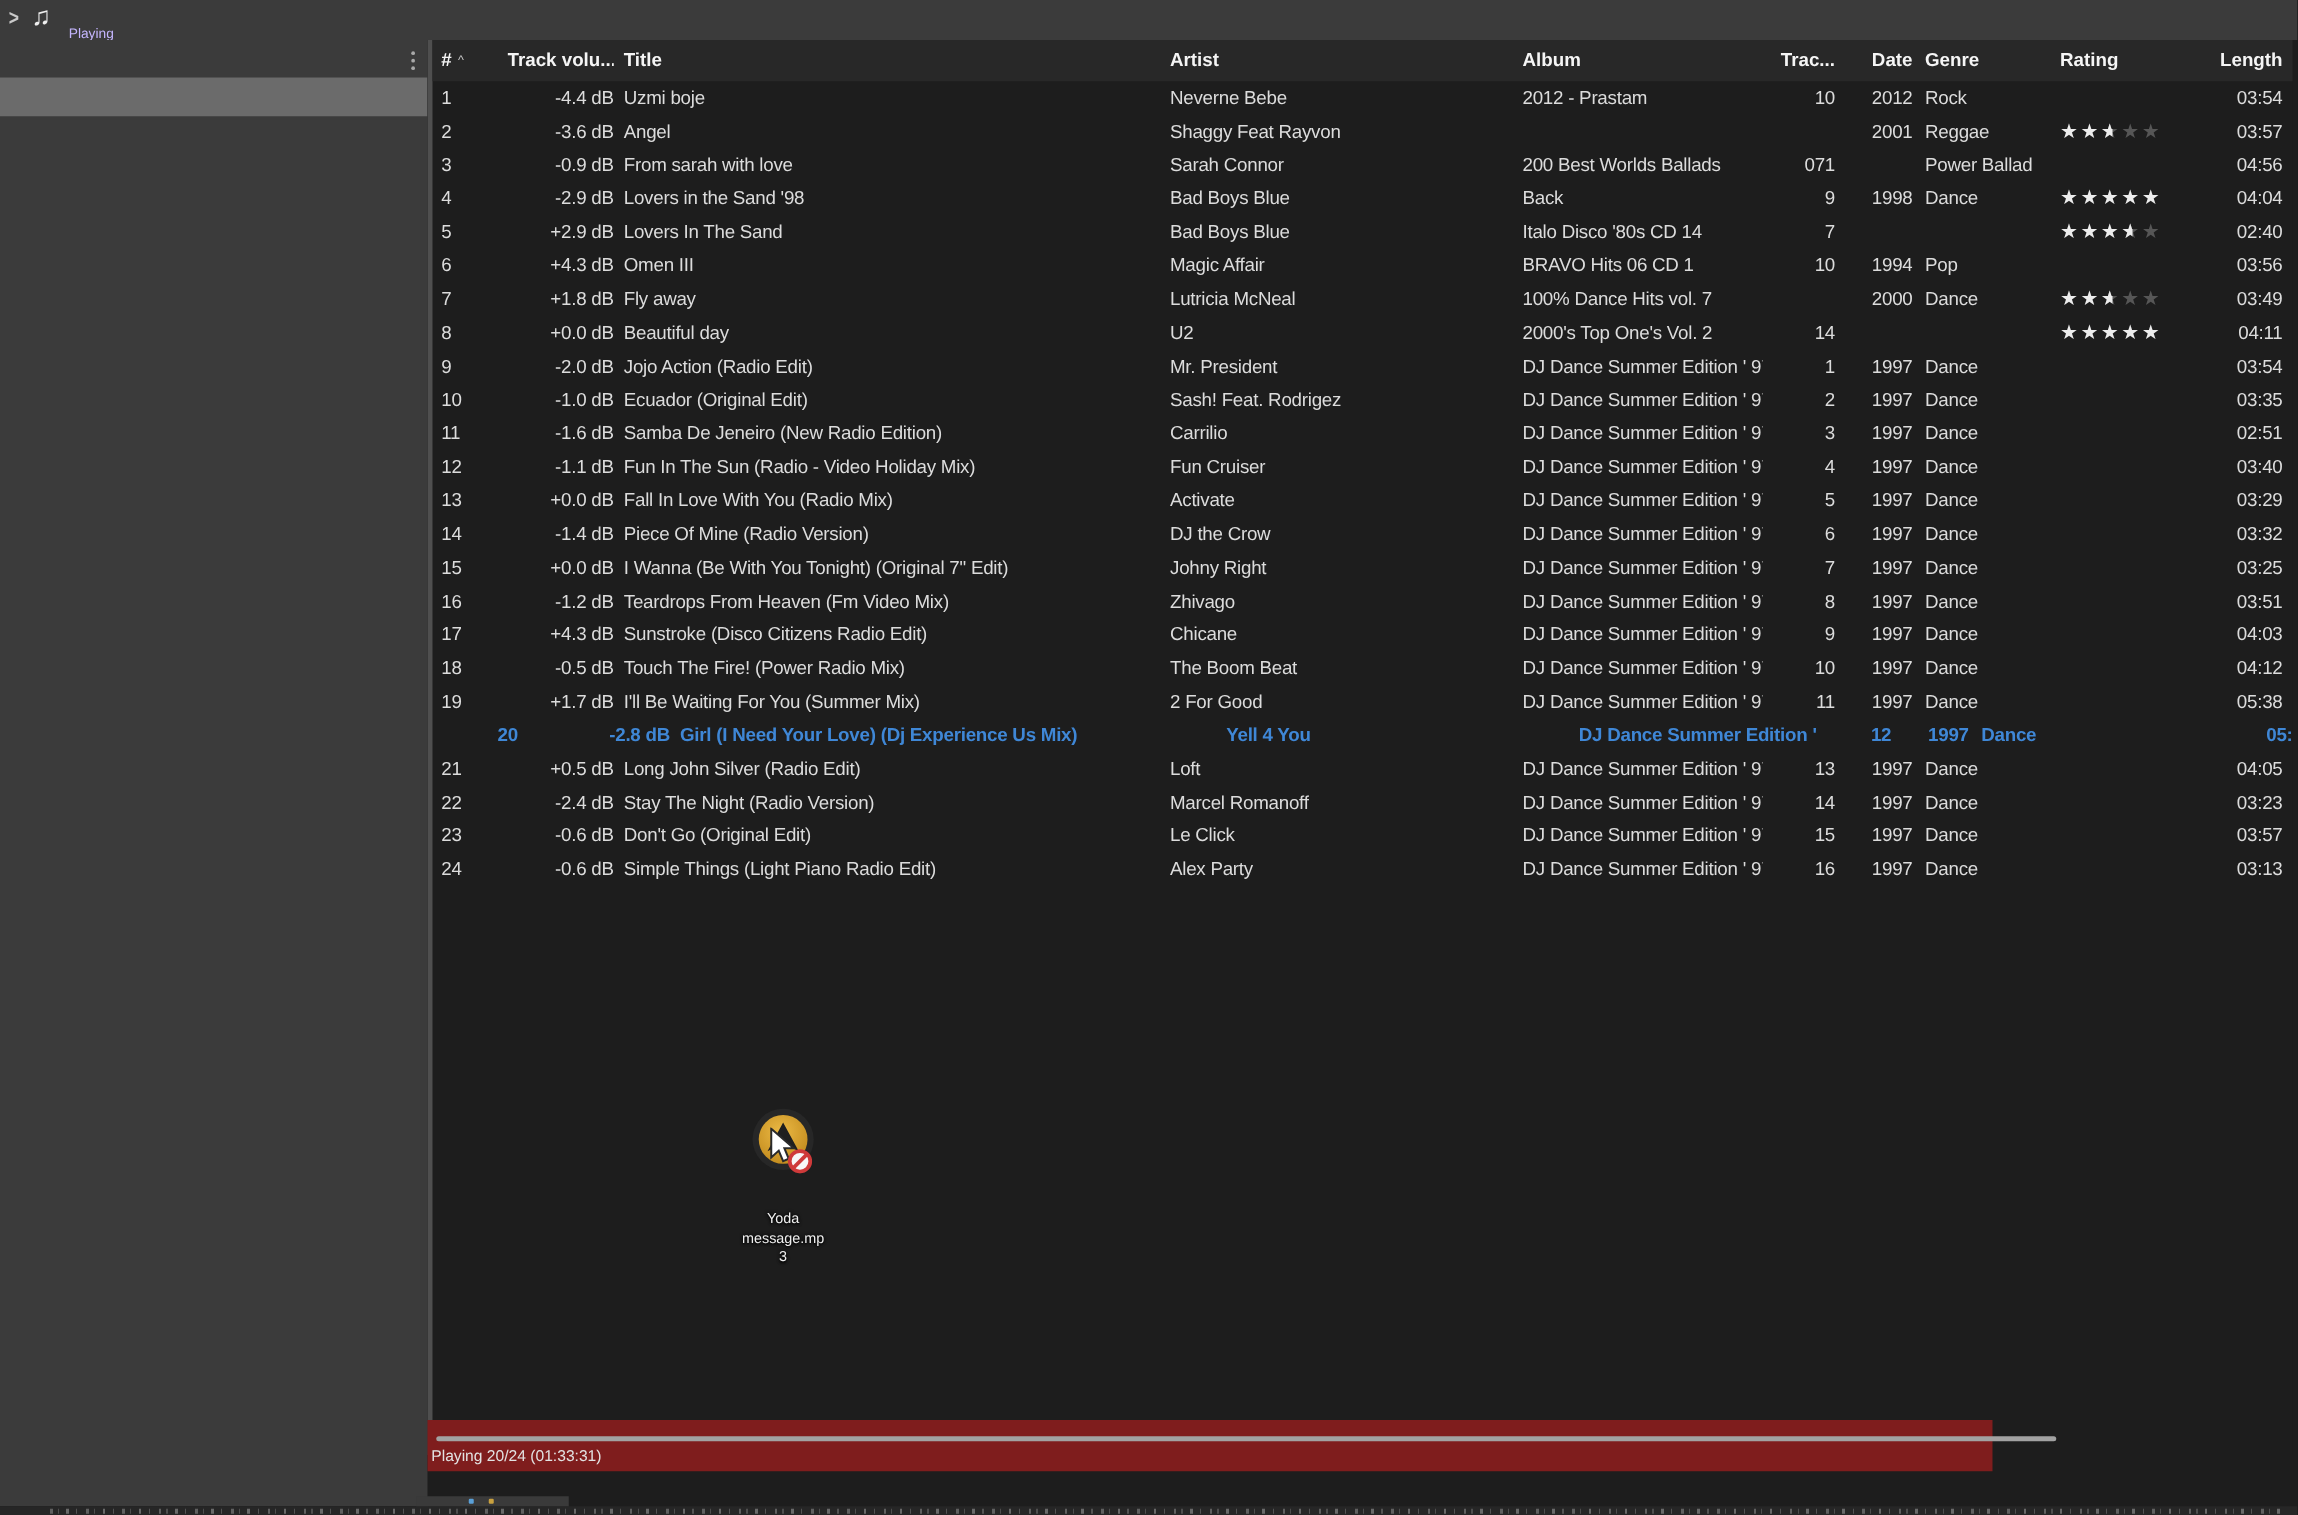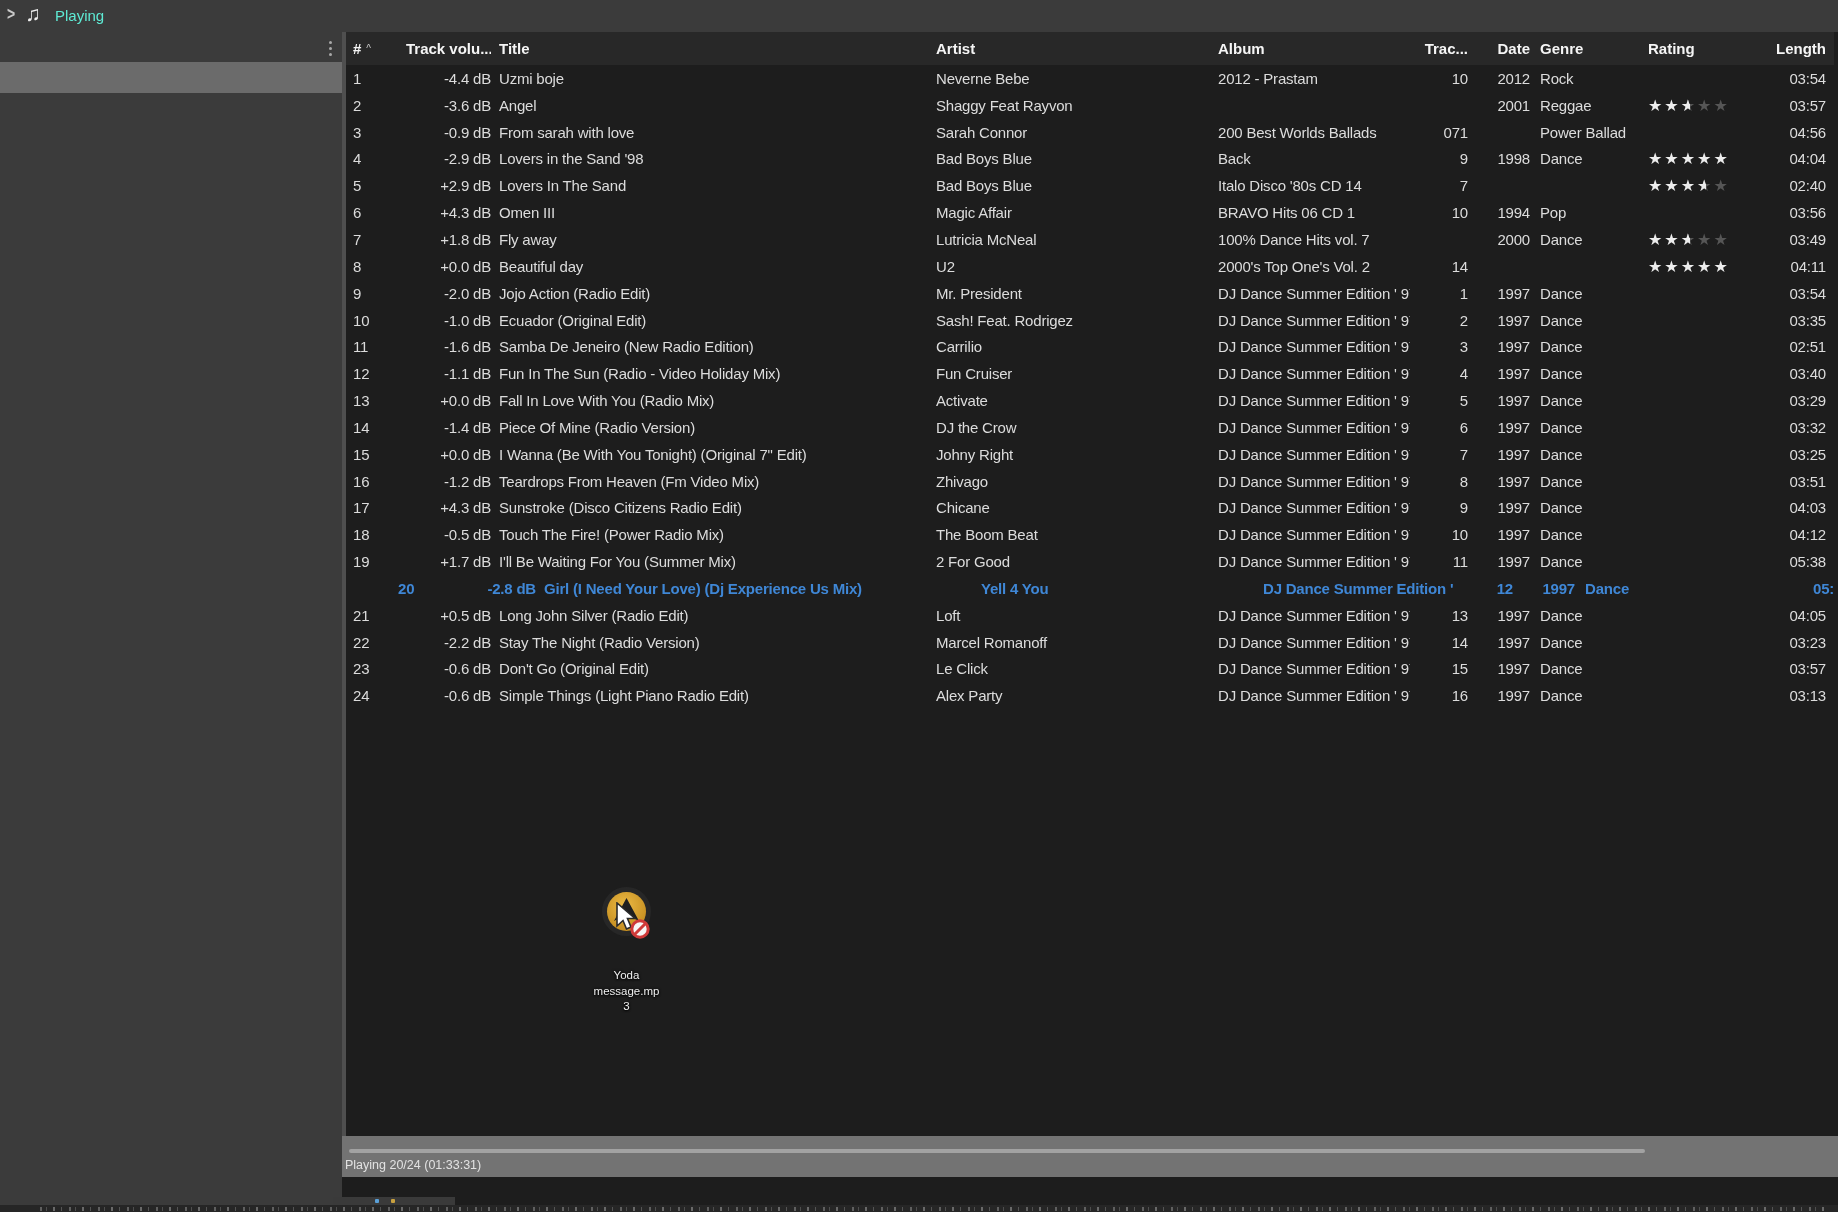--- a/index.html
+++ b/index.html
@@ -5,21 +5,21 @@
   html,body{margin:0;padding:0;}
   body{
     width:1838px;height:1212px;position:relative;overflow:hidden;
     background:#1d1d1d;font-family:"Liberation Sans",sans-serif;
     -webkit-font-smoothing:antialiased;
   }
   
   .topbar{position:absolute;left:0;top:0;width:1838px;height:32px;background:#3b3b3b;}
   .tb-chevron{position:absolute;left:7px;top:6px;color:#c9c9c9;font-size:14px;font-weight:bold;transform:scaleY(1.25);cursor:default;}
   .tb-note{position:absolute;left:25px;top:2px;color:#efefef;font-size:21px;}
-  .tb-title{position:absolute;left:55px;top:7px;color:#5eead4;font-size:15px;}
+  .tb-title{position:absolute;left:55px;top:21px;color:#c4b5fd;font-size:11px;}
   
   .sidebar{position:absolute;left:0;top:32px;width:342px;height:1173px;background:#3b3b3b;}
   .sb-selected{position:absolute;left:0;top:30px;width:342px;height:31px;background:#6b6b6b;}
   .kebab{position:absolute;left:324px;top:5px;width:12px;height:22px;display:flex;flex-direction:column;align-items:center;justify-content:center;gap:3px;cursor:pointer;}
   .kebab i{width:3px;height:3px;border-radius:50%;background:#a9a9a9;display:block;}
   
   .table{
     position:absolute;left:342px;top:32px;width:1492px;height:1132px;
     background:#1d1d1d;border-left:4px solid #4f4f4f;box-sizing:border-box;
     --cols:60px 85px 437px 282px 200px 58px 62px 108px 130px 1fr;
@@ -33,21 +33,21 @@
   .c-title,.c-artist,.c-album{padding-left:8px;}
   .c-genre,.c-rating{padding-left:10px;}
   .c-length{padding-right:8px;}
   .sort{font-size:10px;color:#cccccc;margin-left:5px;vertical-align:2px;font-weight:normal;}
   
   .stars{letter-spacing:2px;font-size:16px;line-height:1;}
   .star{position:relative;color:#565656;display:inline-block;}
   .star.full{color:#ededed;}
   .star .halffill{position:absolute;left:0;top:0;width:55%;overflow:hidden;color:#ededed;}
   
-  .statusbar{position:absolute;left:342px;top:1136px;width:1496px;height:41px;background:#737373;}
+  .statusbar{position:absolute;left:342px;top:1136px;width:1252px;height:41px;background:#7f1d1d;}
   .scrollline{position:absolute;left:7px;top:13px;width:1296px;height:4px;background:#a2a2a2;border-radius:2px;cursor:pointer;}
   .status-text{position:absolute;left:3px;bottom:5px;color:#e2e2e2;font-size:12.5px;}
   
   .noise{position:absolute;left:0;top:1205px;width:1838px;height:7px;background:#262626;}
   .noise::after{
     content:"";position:absolute;left:40px;top:2px;right:10px;height:4px;opacity:.55;
     background:repeating-linear-gradient(90deg,#8f8f8f 0 2px,transparent 2px 6px,#6f6f6f 6px 7px,transparent 7px 13px,#a0a0a0 13px 15px,transparent 15px 21px,#7a7a7a 21px 22px,transparent 22px 29px);
   }
   .misc-block{position:absolute;left:333px;top:1197px;width:122px;height:8px;background:#3a3a3a;}
   .misc-block i{position:absolute;top:2px;width:4px;height:4px;border-radius:1px;display:block;}
@@ -339,21 +339,21 @@
         <div class="cell c-artist">Loft</div>
         <div class="cell c-album">DJ Dance Summer Edition ' 97 ...</div>
         <div class="cell c-trackno r">13</div>
         <div class="cell c-date r">1997</div>
         <div class="cell c-genre">Dance</div>
         <div class="cell c-rating"></div>
         <div class="cell c-length r">04:05</div>
       </div>
       <div class="trow">
         <div class="cell c-num">22</div>
-        <div class="cell c-vol r">-2.2 dB</div>
+        <div class="cell c-vol r">-2.4 dB</div>
         <div class="cell c-title">Stay The Night (Radio Version)</div>
         <div class="cell c-artist">Marcel Romanoff</div>
         <div class="cell c-album">DJ Dance Summer Edition ' 97 ...</div>
         <div class="cell c-trackno r">14</div>
         <div class="cell c-date r">1997</div>
         <div class="cell c-genre">Dance</div>
         <div class="cell c-rating"></div>
         <div class="cell c-length r">03:23</div>
       </div>
       <div class="trow">

